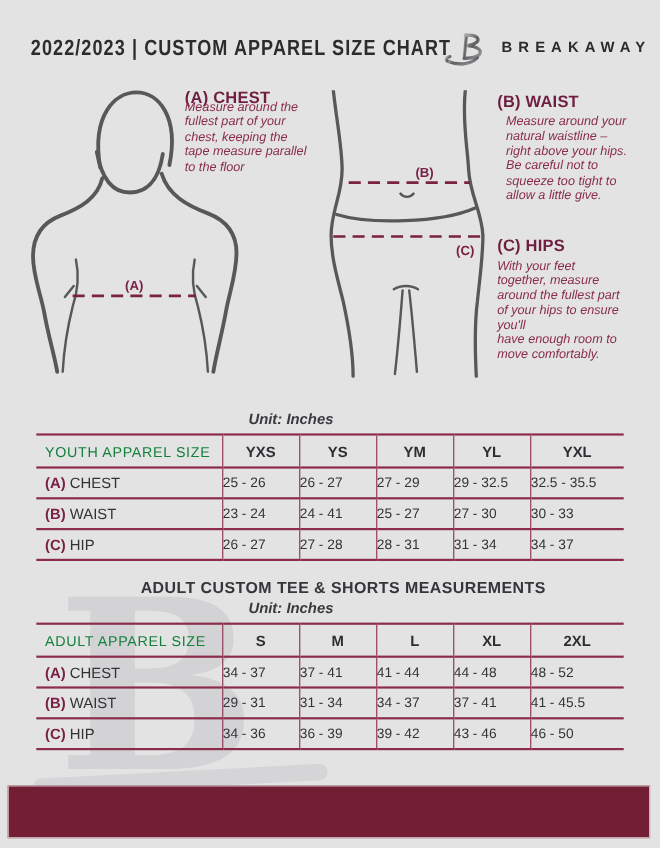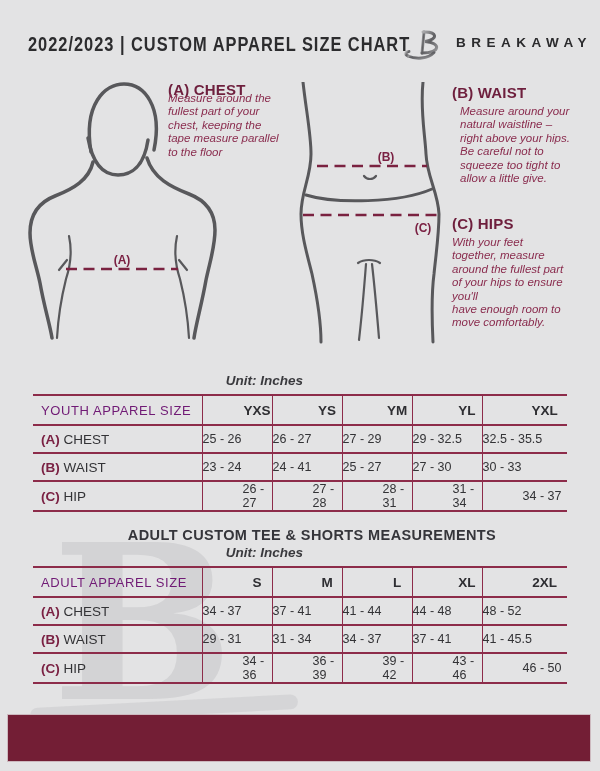--- a/index.html
+++ b/index.html
@@ -53,27 +53,27 @@
   
   .size-table{
     position:absolute; left:33px; width:534px;
     border-collapse:collapse; table-layout:fixed;
   }
   .tbl-youth{ top:394px; } .tbl-adult{ top:566px; }
   .size-table col.c-label{ width:169px; }
   .size-table col.c-v{ width:70px; }
   .size-table col.c-last{ width:85px; }
   .size-table tr > *{ border-top:2px solid #8d2c4a; padding:0; }
-  .size-table tr:last-child > *{ border-bottom:2px solid #8d2c4a;padding-left:40px; }
+  .size-table tr:last-child > *{ border-bottom:2px solid #8d2c4a; }
   .size-table tr > *:not(:first-child){ border-left:1.6px solid #8d2c4a; }
   .size-table th{ height:28px; }
   .size-table td{ height:26px; }
   .size-table th.label-head{
     text-align:left; padding-left:8px; font-weight:normal;
-    font-size:13px; letter-spacing:.6px; color:#701a75;
+    font-size:13px; letter-spacing:.6px; color:#15803d;
   }
   .size-table th.size-head{
     text-align:center; font-size:13.5px; font-weight:bold; color:#2e2e32;
   }
   .size-table td.rowlabel{
     text-align:left; padding-left:8px; font-size:13.5px; color:#333336;
   }
   .size-table td.rowlabel .prefix{ color:#7a2143; font-weight:bold; }
   .size-table td.val{ text-align:left; font-size:12.5px; color:#333336; }
   

